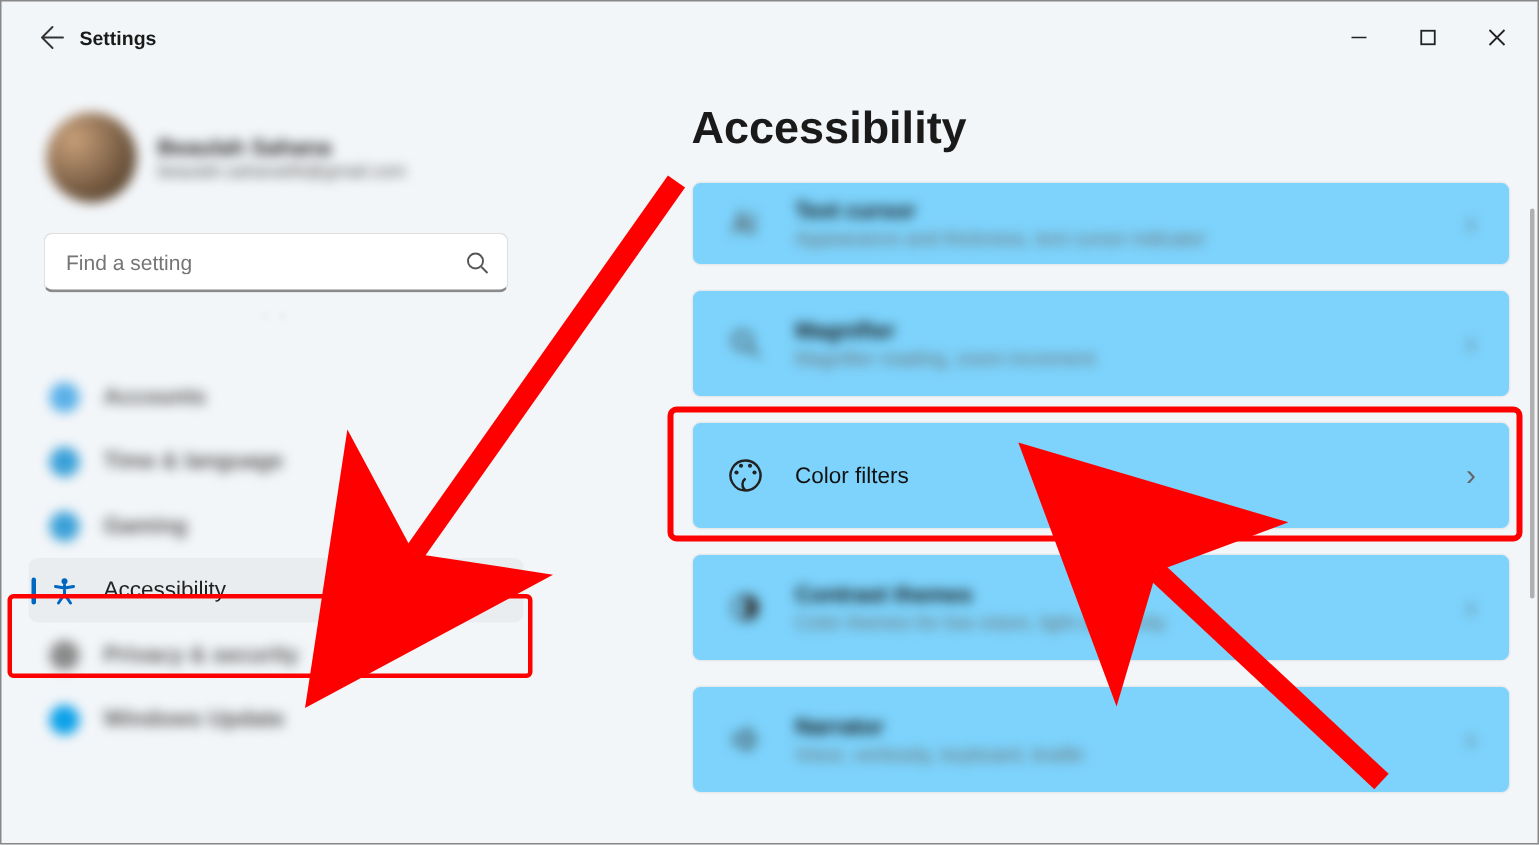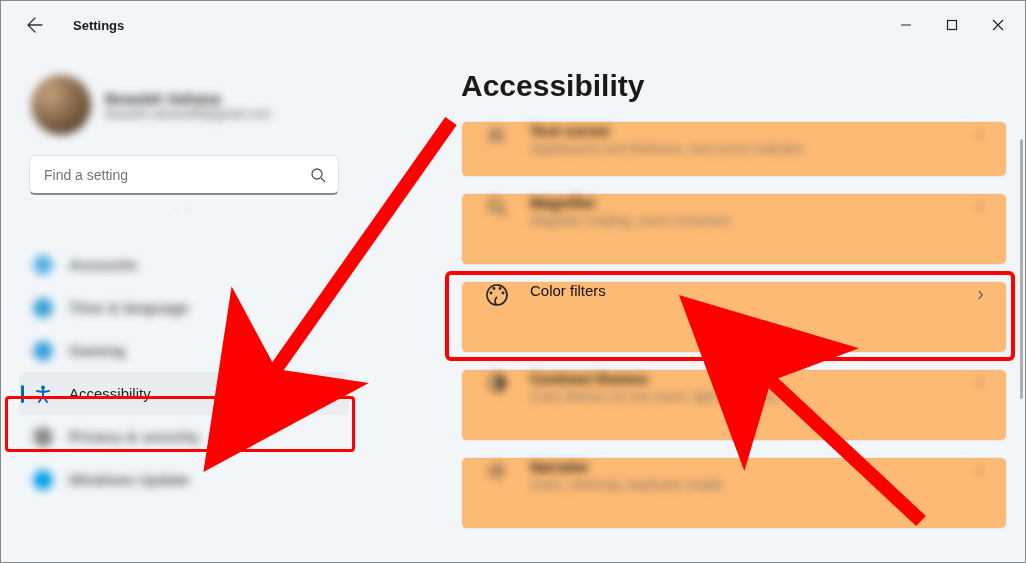--- a/index.html
+++ b/index.html
@@ -25,21 +25,21 @@
   .back-arrow {
     width: 36px;
     height: 36px;
     display: flex;
     align-items: center;
     justify-content: center;
     border-radius: 6px;
     cursor: pointer;
   }
   .app-title {
-    margin-left: 20px;
+    margin-left: 0;
     font-size: 13px;
     font-weight: 600;
   }
   .window-controls {
     margin-left: auto;
     display: flex;
     gap: 0;
   }
   .win-ctrl {
     width: 46px;
@@ -167,22 +167,23 @@
   }
 
   .settings-list {
     display: flex;
     flex-direction: column;
     gap: 16px;
     position: relative;
   }
   .setting-row {
     display: flex;
+    align-items: center;
     gap: 20px;
-    background: #fdba74;
+    background: #7dd3fc;
     border: 1px solid #e7eaed;
     border-radius: 6px;
     height: 72px;
     padding: 0 22px;
     cursor: pointer;
     position: relative;
   }
   .setting-row.blur > .setting-icon,
   .setting-row.blur > .setting-text,
   .setting-row.blur > .chevron { filter: blur(4px); }

